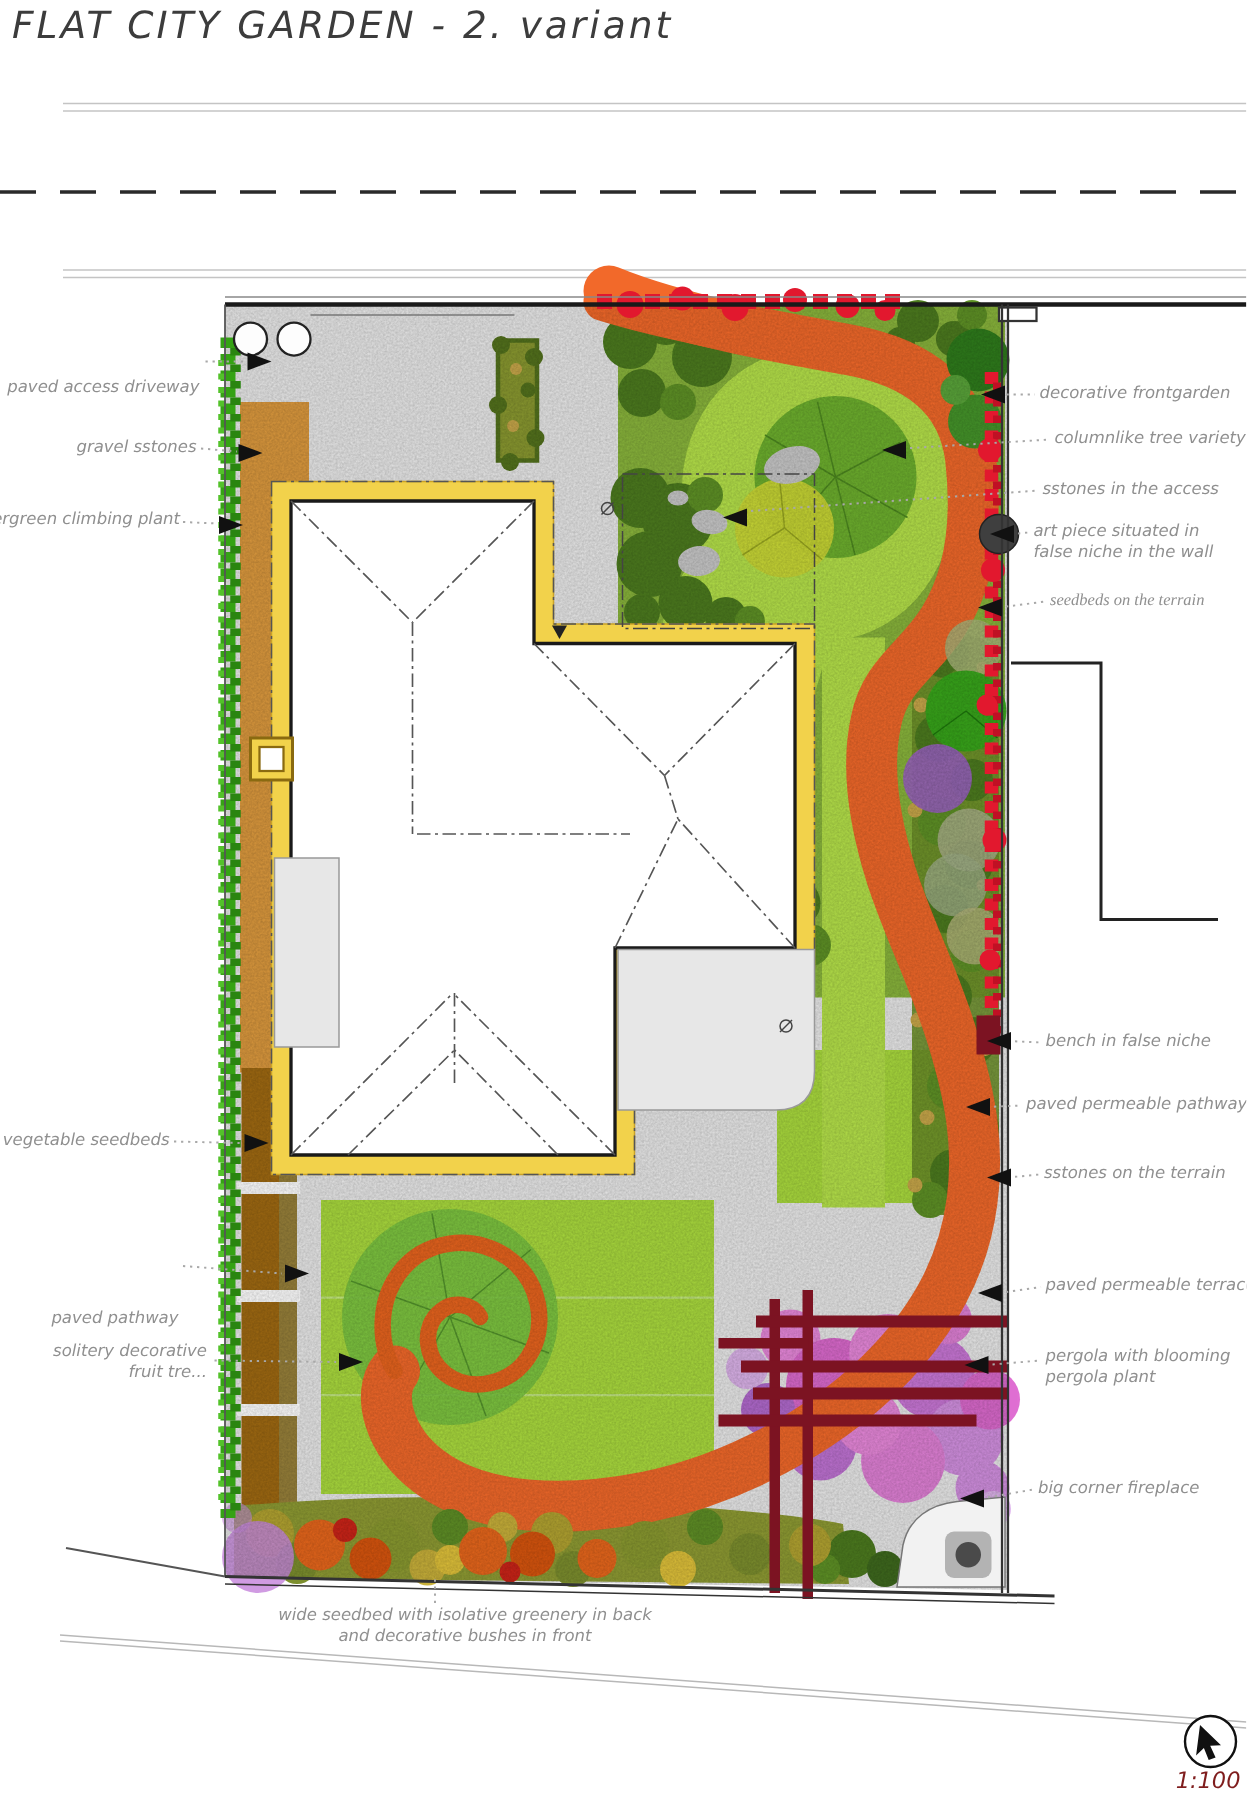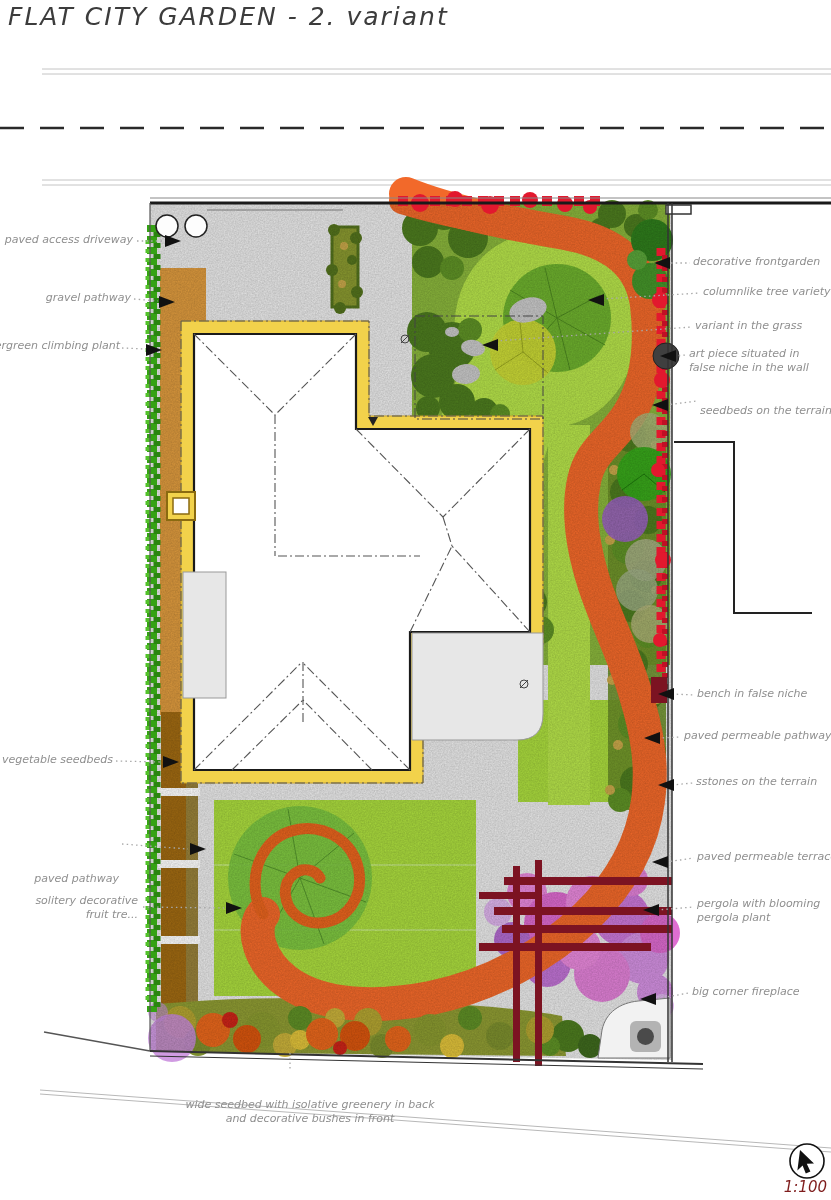--- a/index.html
+++ b/index.html
@@ -4,21 +4,21 @@
 <style>
   html,body{margin:0;padding:0;background:#fff;}
   .canvas{position:relative;width:831px;height:1200px;background:#fff;overflow:hidden;
           font-family:"DejaVu Sans",sans-serif;}
   .plan-svg{position:absolute;left:0;top:0;}
   .title{position:absolute;left:8px;top:2px;font-style:italic;font-size:25px;
          letter-spacing:2px;color:#3c3c3c;white-space:nowrap;}
   .label{position:absolute;font-style:italic;font-size:11px;color:#8f8f8f;
          white-space:nowrap;line-height:1.3;}
   .label.ra{text-align:right;}
-  .label.ctr{text-align:center;white-space:normal;margin-top:28px;}
+  .label.ctr{text-align:center;white-space:normal;}
   .scale{position:absolute;right:4px;top:1178px;font-style:italic;font-size:15px;color:#7f1d1d;}
   .cursor-badge{position:absolute;left:788px;top:1142px;width:38px;height:38px;}
 </style>
 </head>
 <body>
 
 <div class="canvas">
 
 <svg class="plan-svg" width="831" height="1200" viewBox="0 0 831 1200">
   <defs>
@@ -380,36 +380,36 @@
     <polygon points="660,732 644,738 660,744"></polygon>
     <polygon points="674,779 658,785 674,791"></polygon>
     <polygon points="668,856 652,862 668,868"></polygon>
     <polygon points="659,904 643,910 659,916"></polygon>
     <polygon points="656,993 640,999 656,1005"></polygon>
   </g>
 </svg>
 
 <div class="title">FLAT CITY GARDEN - 2. variant</div>
 
-<div class="label ra" style="top:233px;right:698px;text-align:center;"><span>paved access driveway</span></div>
-<div class="label ra" style="top:291px;right:700px;"><span>gravel pathway</span></div>
+<div class="label ra" style="top:251px;right:698px;text-align:center;"><span>paved access driveway</span></div>
+<div class="label ra" style="top:291px;right:700px;"><span>gravel sstones</span></div>
 <div class="label ra" style="top:339px;right:711px;"><span>evergreen climbing plant</span></div>
 <div class="label ra" style="top:753px;right:718px;"><span>vegetable seedbeds</span></div>
 <div class="label ra" style="top:872px;right:712px;"><span>paved pathway</span></div>
 <div class="label ra" style="top:871px;right:693px;margin-top:23px;">
   <span>solitery decorative</span><br><span>fruit tre...</span>
 </div>
 
 <div class="label" style="top:255px;left:693px;"><span>decorative frontgarden</span></div>
 <div class="label" style="top:285px;left:703px;"><span>columnlike tree variety</span></div>
-<div class="label" style="top:319px;left:695px;"><span>variant in the grass</span></div>
+<div class="label" style="top:319px;left:695px;"><span>sstones in the access</span></div>
 <div class="label" style="top:347px;left:689px;">
   <span>art piece situated in</span><br><span>false niche in the wall</span>
 </div>
-<div class="label" style="top:404px;left:700px;"><span>seedbeds on the terrain</span></div>
+<div class="label" style="top:393px;left:700px;font-family:Liberation Serif, serif;"><span>seedbeds on the terrain</span></div>
 <div class="label" style="top:687px;left:697px;"><span>bench in false niche</span></div>
 <div class="label" style="top:729px;left:684px;"><span>paved permeable pathway</span></div>
 <div class="label" style="top:775px;left:696px;"><span>sstones on the terrain</span></div>
 <div class="label" style="top:850px;left:697px;"><span>paved permeable terrace</span></div>
 <div class="label" style="top:897px;left:697px;">
   <span>pergola with blooming</span><br><span>pergola plant</span>
 </div>
 <div class="label" style="top:985px;left:692px;"><span>big corner fireplace</span></div>
 
 <div class="label ctr" style="top:1070px;left:130px;width:360px;">

